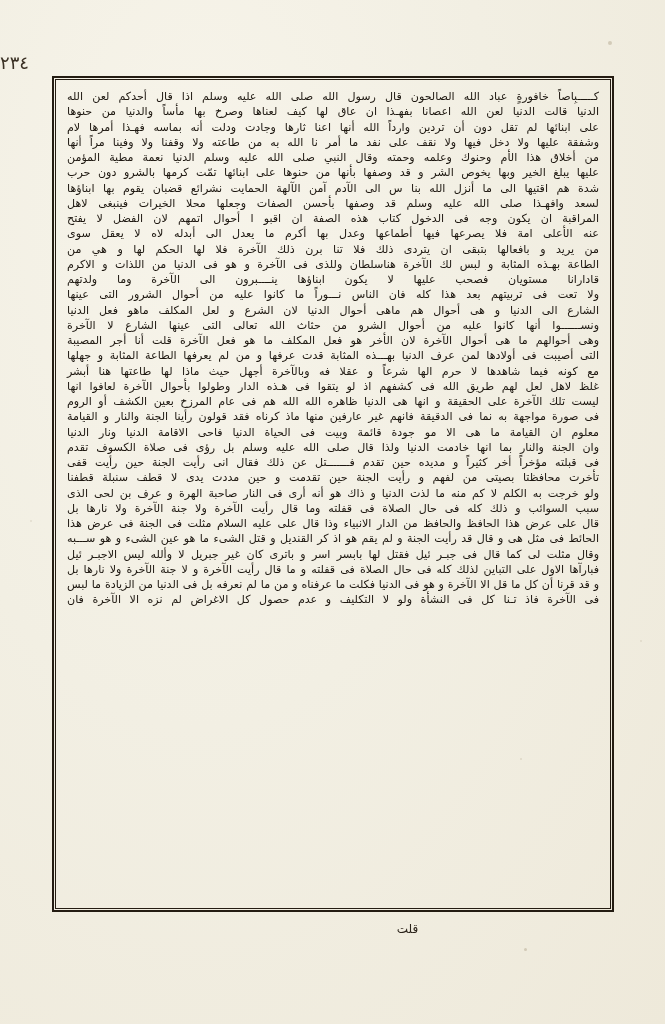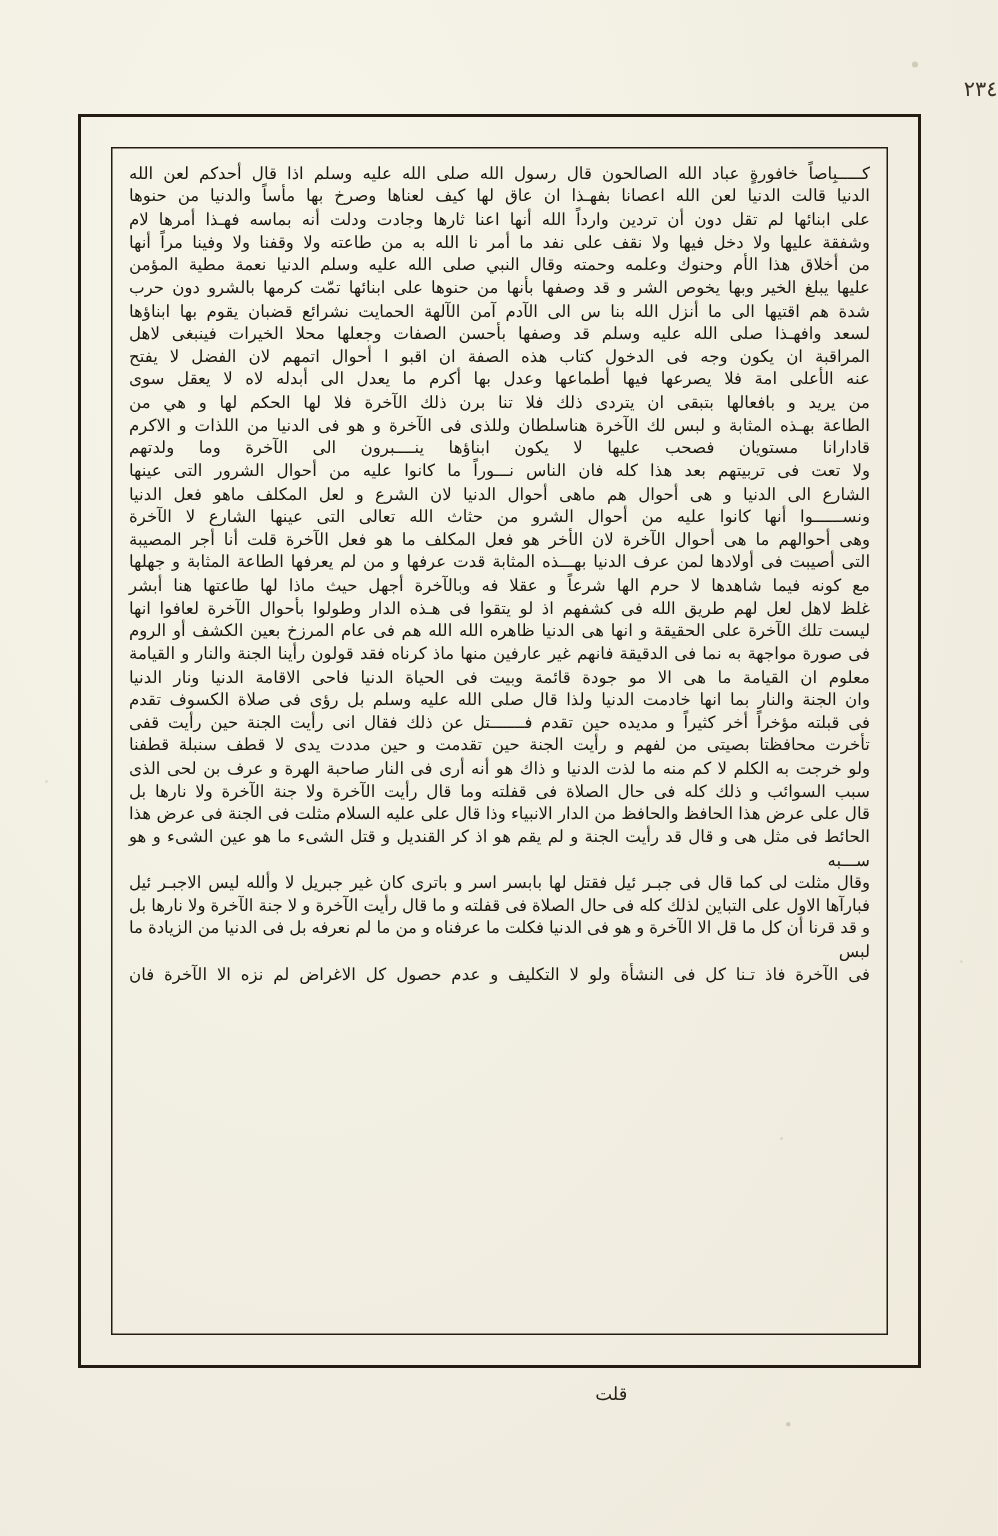--- a/index.html
+++ b/index.html
@@ -27,35 +27,35 @@
     background: #b9ae97;
     border-radius: 50%;
     opacity: .55;
   }
   
   .page-number {
     position: absolute;
     top: 52px;
     left: 0;
     right: 0;
-    text-align: right;
+    text-align: left;
     font-family: "DejaVu Sans", sans-serif;
-    font-size: 14px;
+    font-size: 18px;
     letter-spacing: 3px;
     color: #3a3024;
   }
   
   .frame-outer {
     position: absolute;
     left: 52px;
     top: 76px;
     width: 562px;
     height: 836px;
     border: 2.5px solid #241c12;
-    padding: 20px;
+    padding: 1px;
     box-sizing: border-box;
   }
   .frame-inner {
     width: 100%;
     height: 100%;
     border: 1px solid #241c12;
     box-sizing: border-box;
     padding: 9px 11px 7px 11px;
     overflow: hidden;
     background: transparent;

